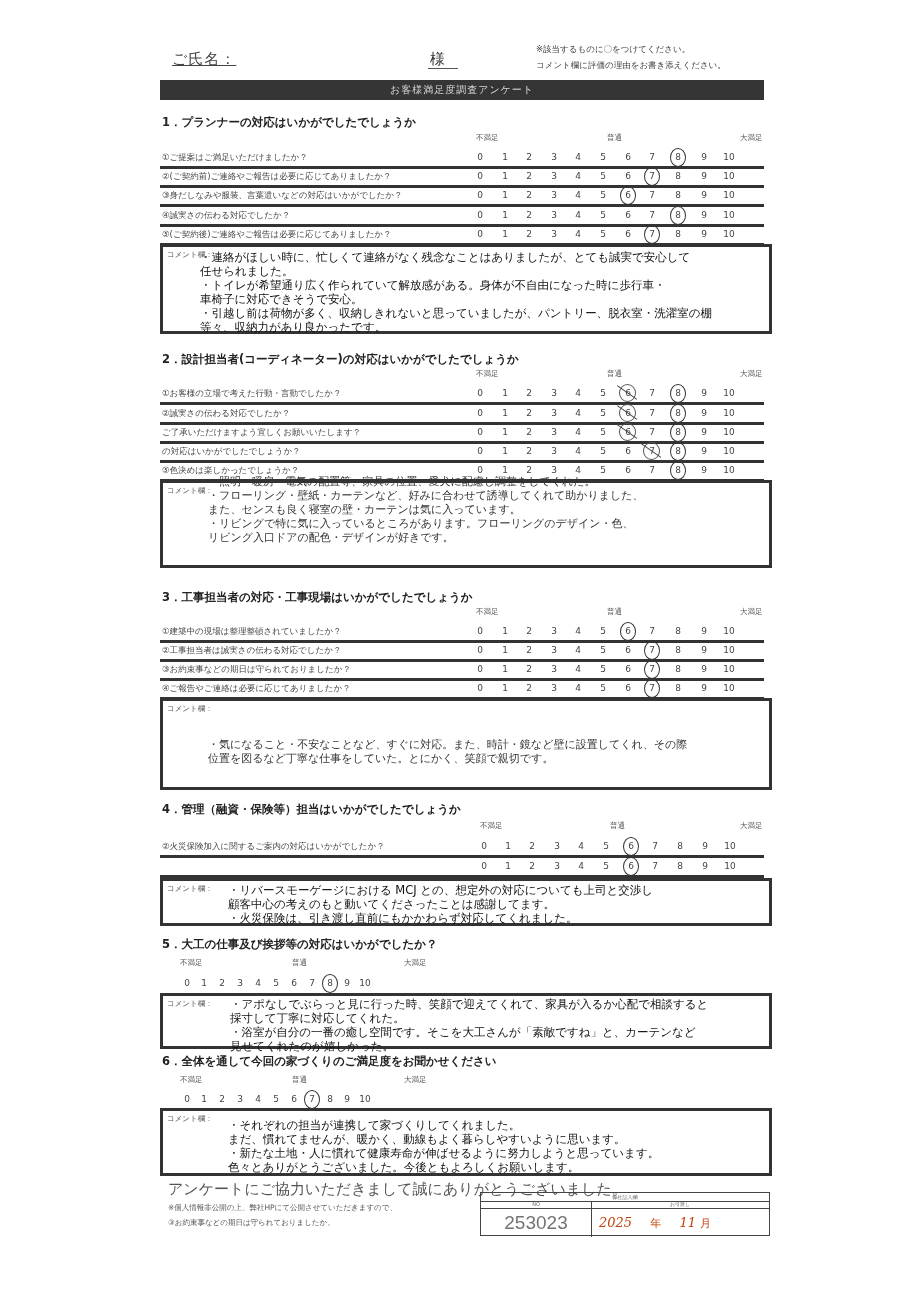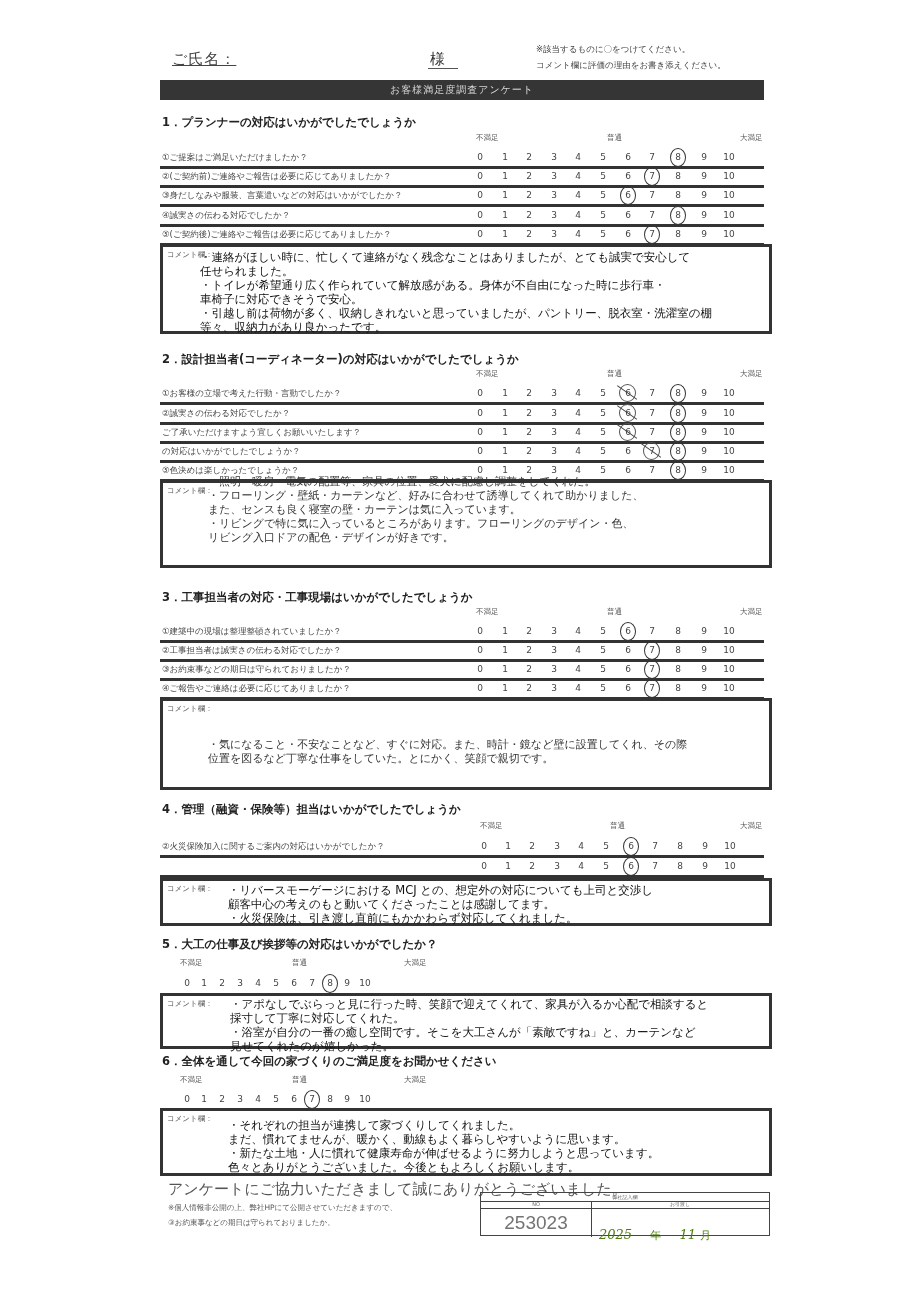--- a/index.html
+++ b/index.html
@@ -27,21 +27,21 @@
   .comment-label { position:absolute; left:4px; top:3px; font-size:7.5px; color:#555; }
   .comment-text { position:absolute; font-size:11.5px; line-height:14px; color:#111; white-space:pre; }
   .comment-text.light { color:#333; font-size:11px; }
   .thanks { left:168px; top:1180px; font-size:15px; color:#555; }
   .notice { left:168px; font-size:7.5px; color:#555; }
   .info-box { left:480px; top:1192px; width:290px; height:44px; border:1px solid #444; box-sizing:border-box; }
   .info-head { position:absolute; left:0; top:0; width:100%; height:8px; border-bottom:1px solid #444; font-size:5px; text-align:center; color:#666; line-height:8px; }
   .info-sub { position:absolute; top:8px; height:7px; border-bottom:1px solid #444; font-size:5px; text-align:center; color:#666; line-height:7px; }
   .info-divider { position:absolute; left:110px; top:8px; width:1px; height:36px; background:#444; }
   .info-no { position:absolute; left:0; top:16px; width:110px; height:27px; font-family:"Liberation Sans", sans-serif; font-size:19px; line-height:27px; text-align:center; color:#737373; }
-  .info-date { position:absolute; left:118px; top:28px; height:27px; line-height:27px; font-family:"DejaVu Serif", serif; font-style:italic; font-size:13px; color:#4d7c0f; }
+  .info-date { position:absolute; left:118px; top:16px; height:27px; line-height:27px; font-family:"DejaVu Serif", serif; font-style:italic; font-size:13px; color:#c2410c; }
 </style>
 </head>
 <body>
 
 <div class="abs name-label">ご氏名：</div>
 <div class="abs sama">様</div>
 <div class="abs sama-line"></div>
 <div class="abs instr" style="top:44px">※該当するものに〇をつけてください。</div>
 <div class="abs instr" style="top:60px">コメント欄に評価の理由をお書き添えください。</div>
 <div class="abs title-bar">お客様満足度調査アンケート</div>

